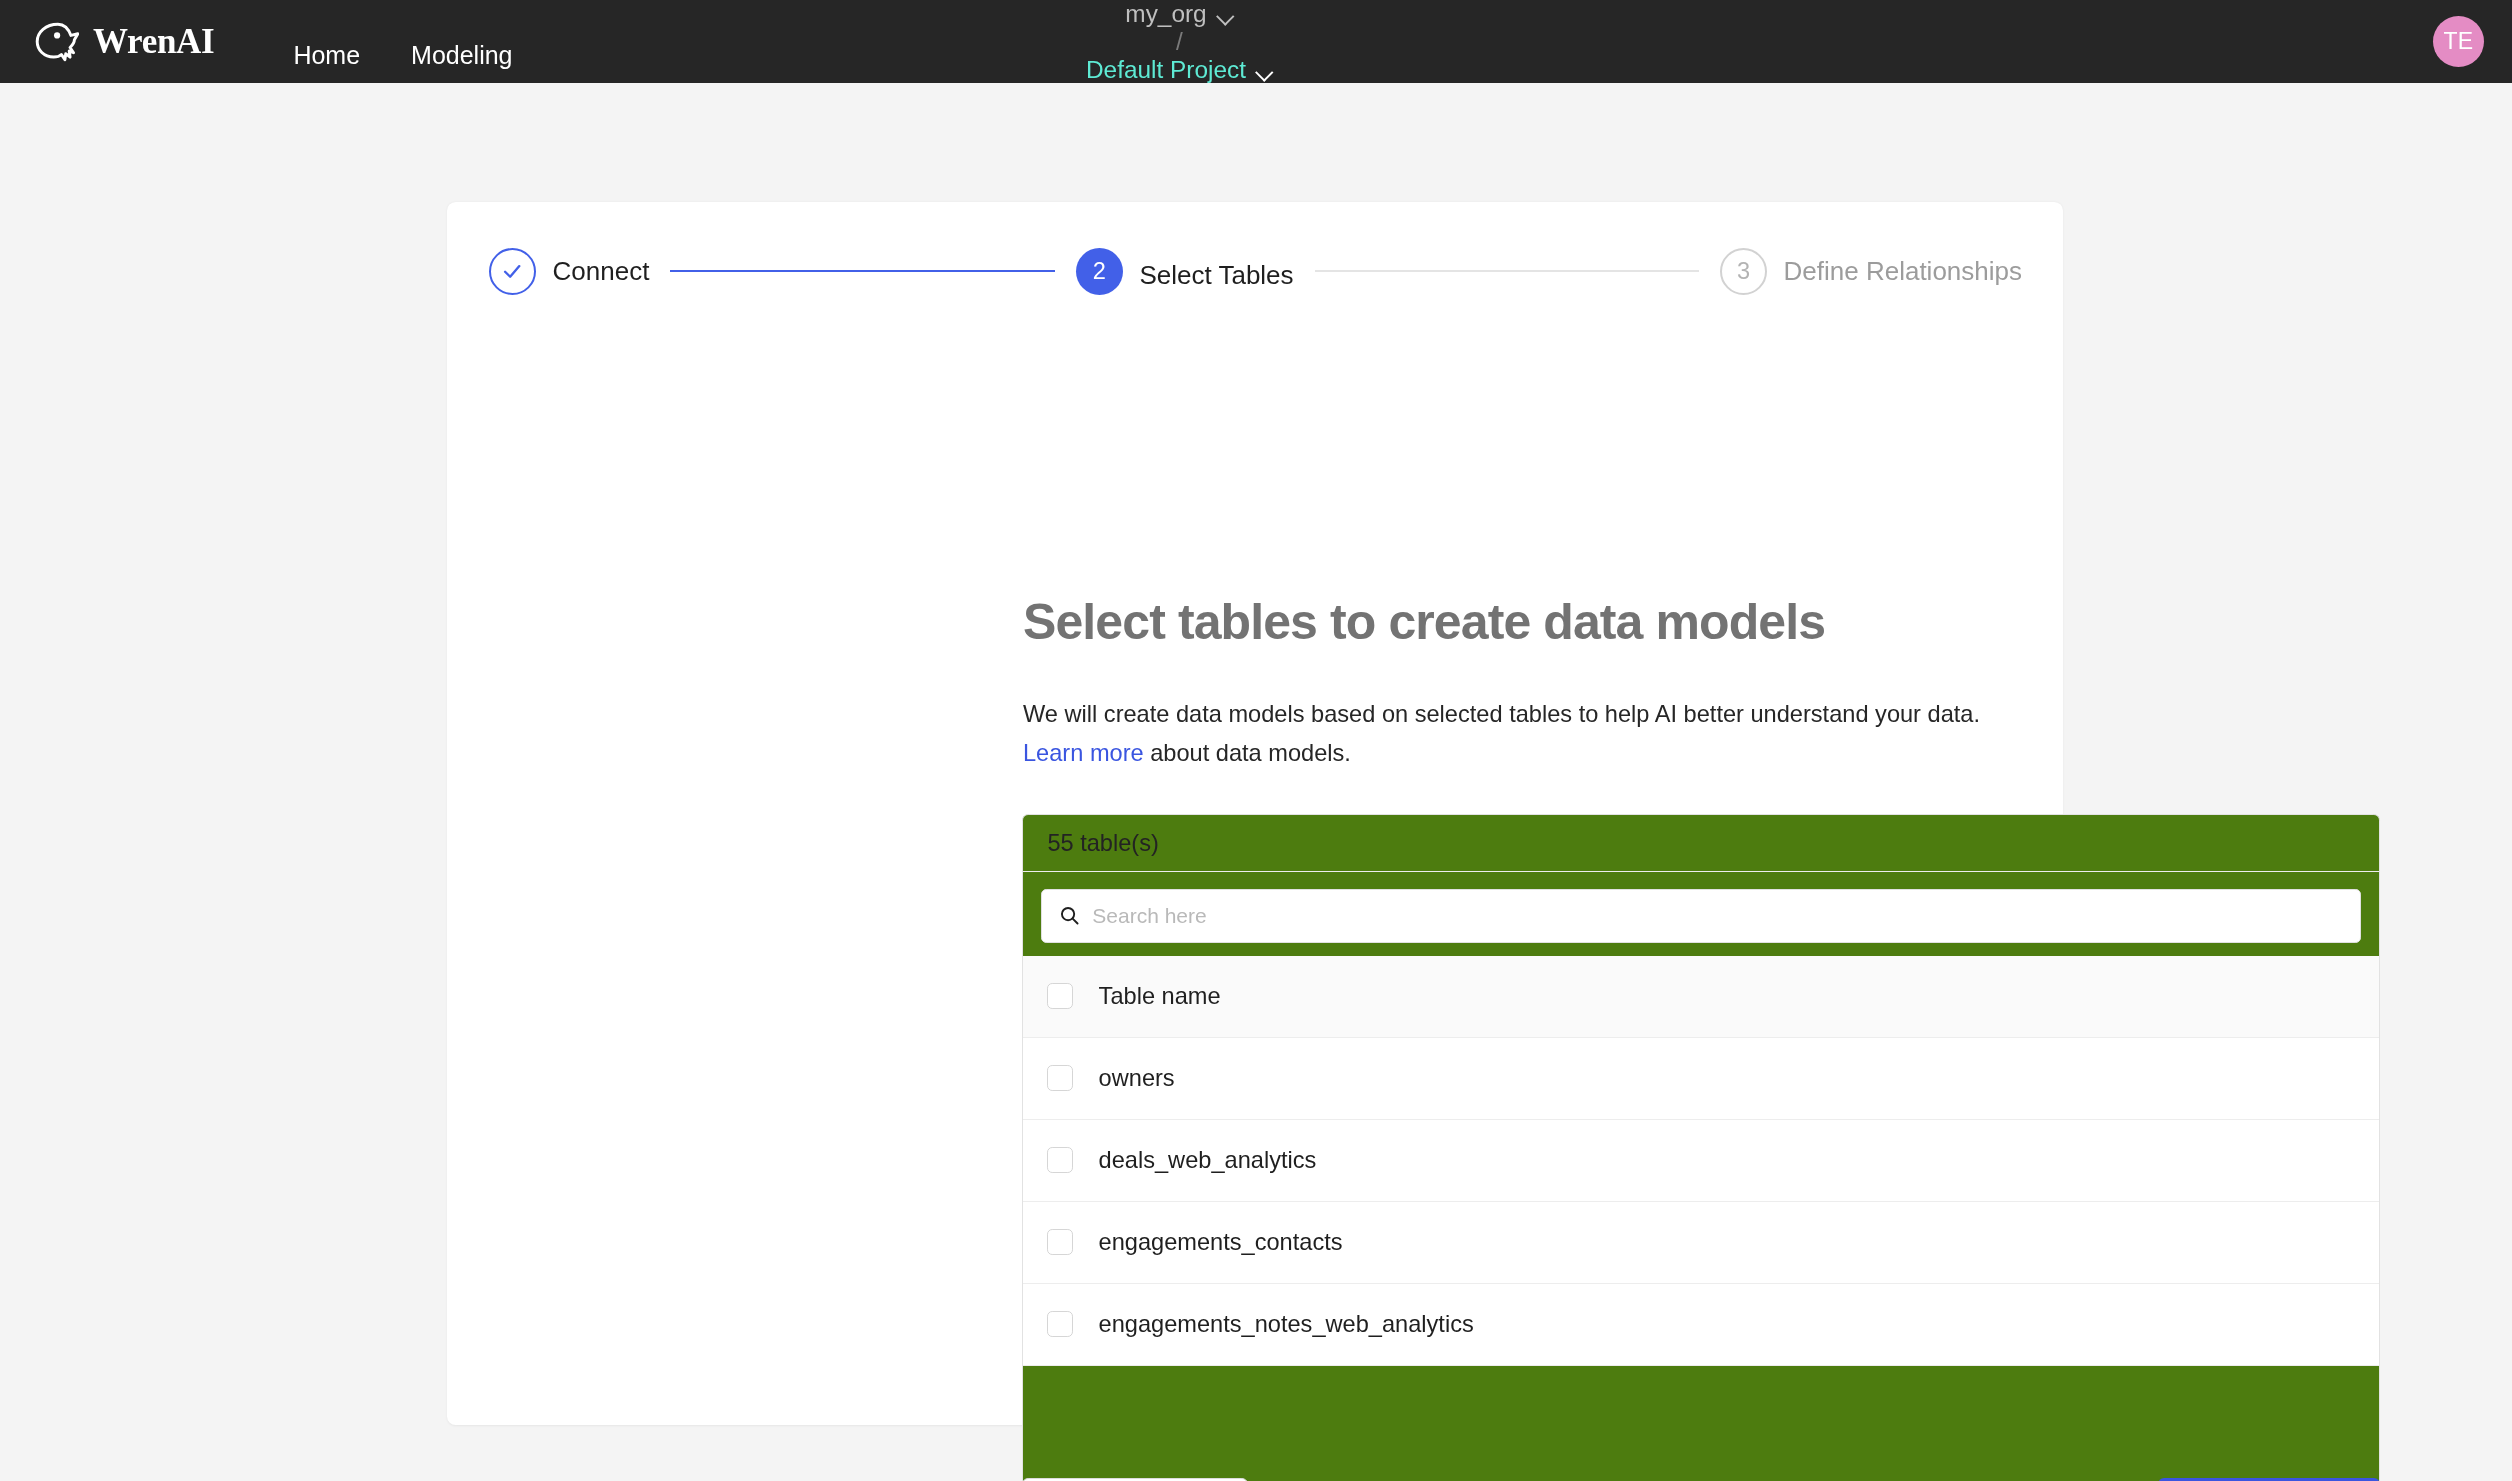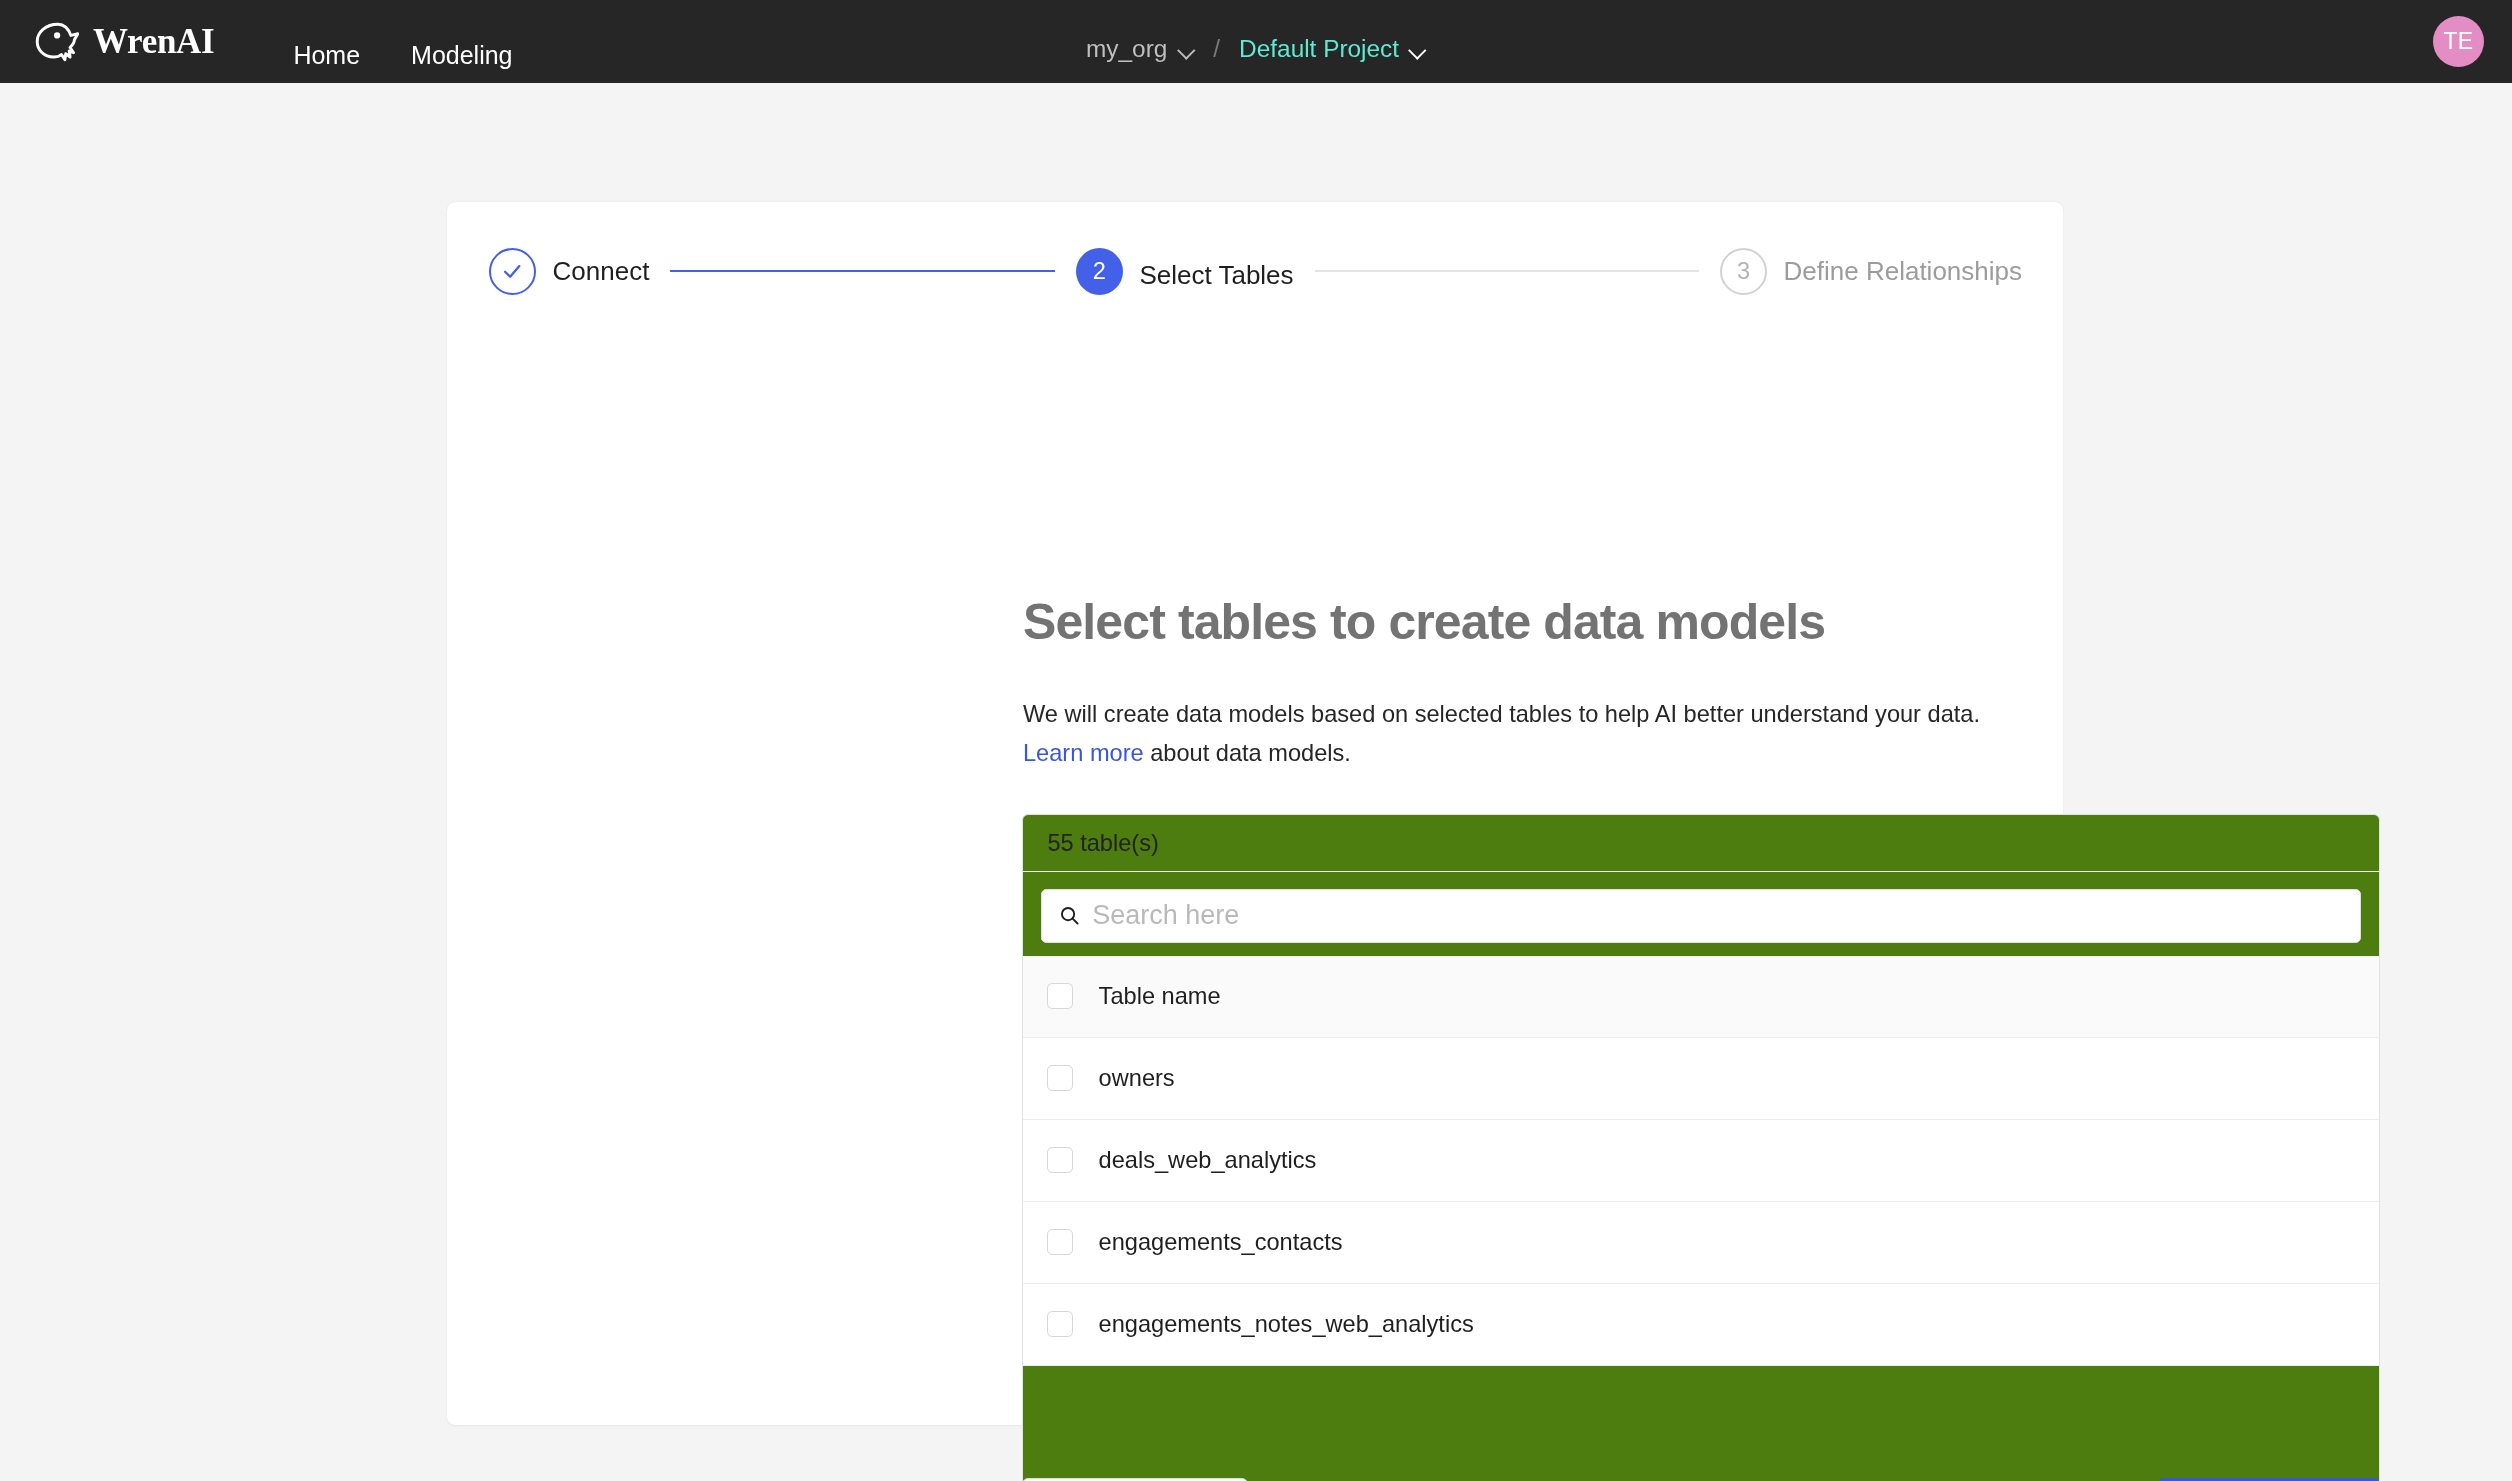--- a/index.html
+++ b/index.html
@@ -51,20 +51,21 @@
     white-space: nowrap;
   }
   .breadcrumb {
     position: absolute;
     left: 1086px;
     top: 0;
     height: 97px;
     display: flex;
     align-items: center;
     gap: 0px;
+    flex-direction: column;
   }
   .crumb {
     display: flex;
     align-items: center;
     gap: 11.3px;
     cursor: pointer;
     white-space: nowrap;
   }
   .crumb-org { color: #bfbfbf; font-size: 24.4px; }
   .crumb-project { color: #5eead4; font-size: 24.4px; }
@@ -223,21 +224,21 @@
     align-items: center;
     padding: 0 15.7px;
     gap: 11.3px;
     background: #ffffff;
   }
   .search-icon { width: 23px; height: 23px; flex: 0 0 auto; display: block; }
   .search-input {
     border: none;
     outline: none;
     flex: 1 1 auto;
-    font-size: 27px;
+    font-size: 21px;
     color: #1f1f1f;
     font-family: "Liberation Sans", sans-serif;
     background: transparent;
   }
   .search-input::placeholder { color: #b9b9b9; }
 
   .tbl-row {
     display: flex;
     align-items: center;
     height: 82px;

